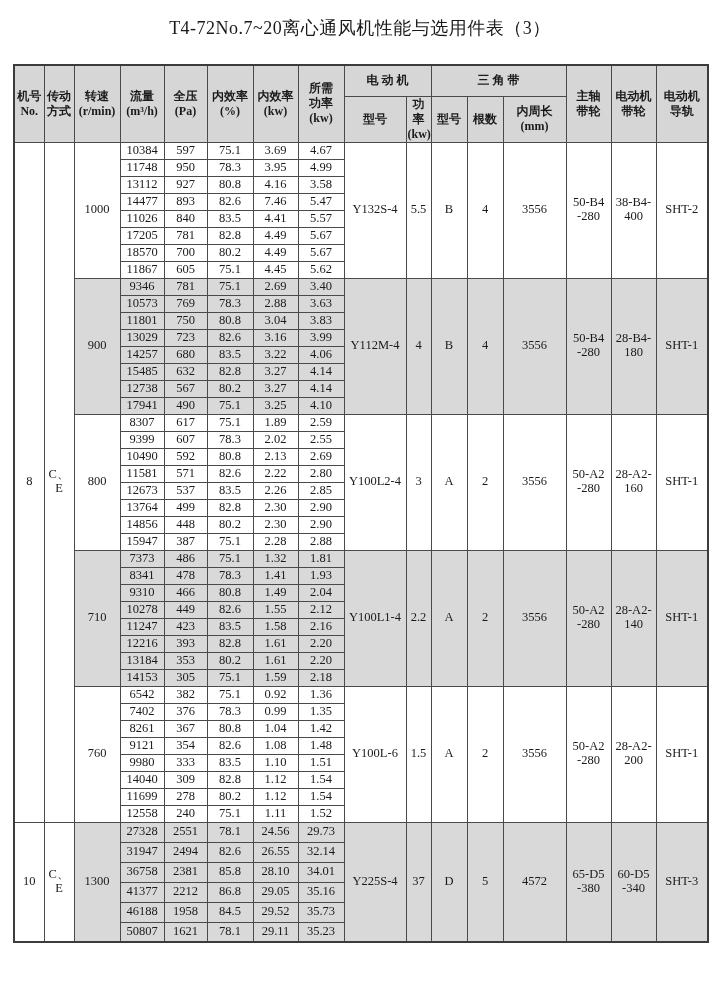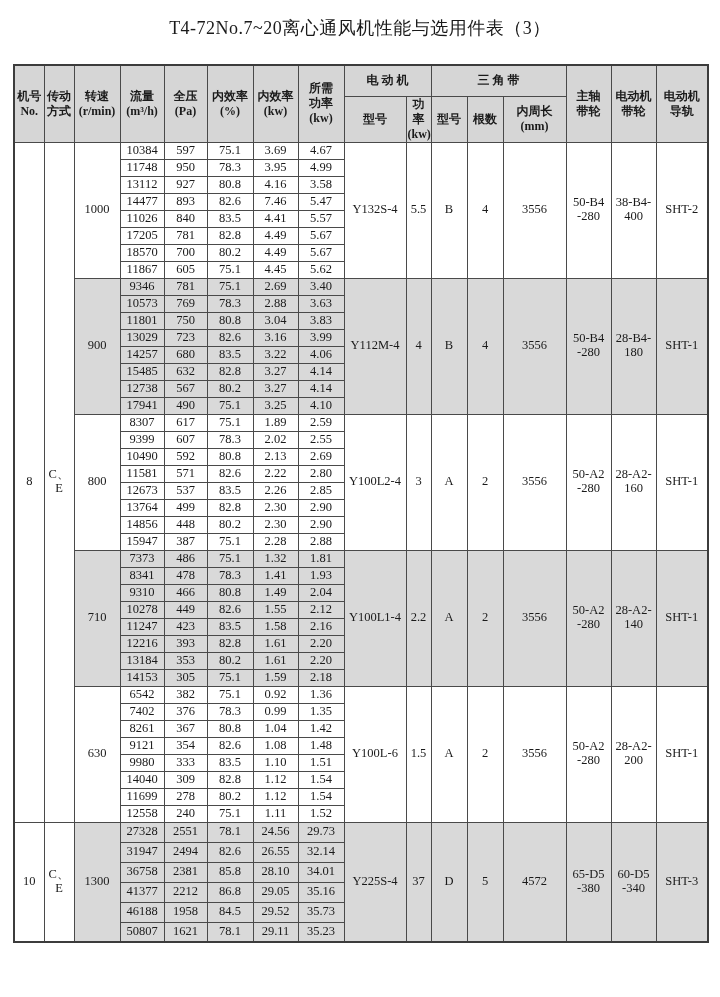--- a/index.html
+++ b/index.html
@@ -380,21 +380,21 @@
         <td class="sh">2.20</td>
       </tr>
       <tr class="r8">
         <td class="sh">14153</td>
         <td class="sh">305</td>
         <td class="sh">75.1</td>
         <td class="sh">1.59</td>
         <td class="sh">2.18</td>
       </tr>
       <tr class="r8">
-        <td rowspan="8" class="wh">630</td>
+        <td rowspan="8" class="wh">760</td>
         <td class="wh">6542</td>
         <td class="wh">382</td>
         <td class="wh">75.1</td>
         <td class="wh">0.92</td>
         <td class="wh">1.36</td>
         <td rowspan="8" class="wh">Y100L-6</td>
         <td rowspan="8" class="wh">1.5</td>
         <td rowspan="8" class="wh">A</td>
         <td rowspan="8" class="wh">2</td>
         <td rowspan="8" class="wh">3556</td>

